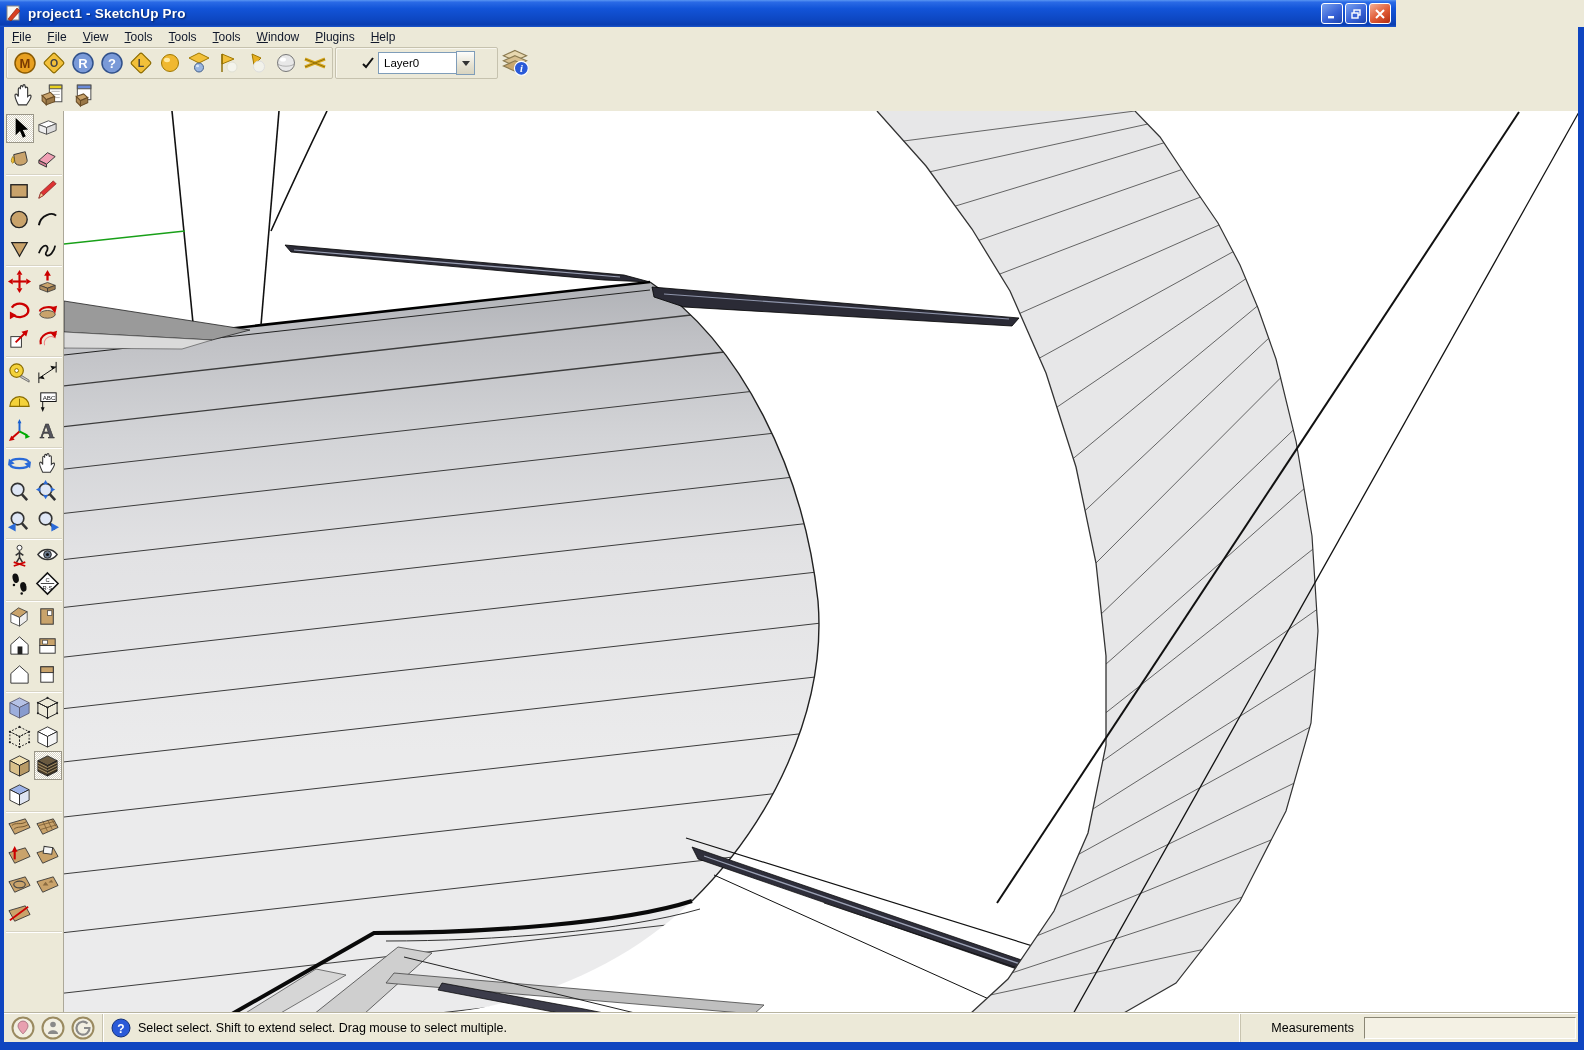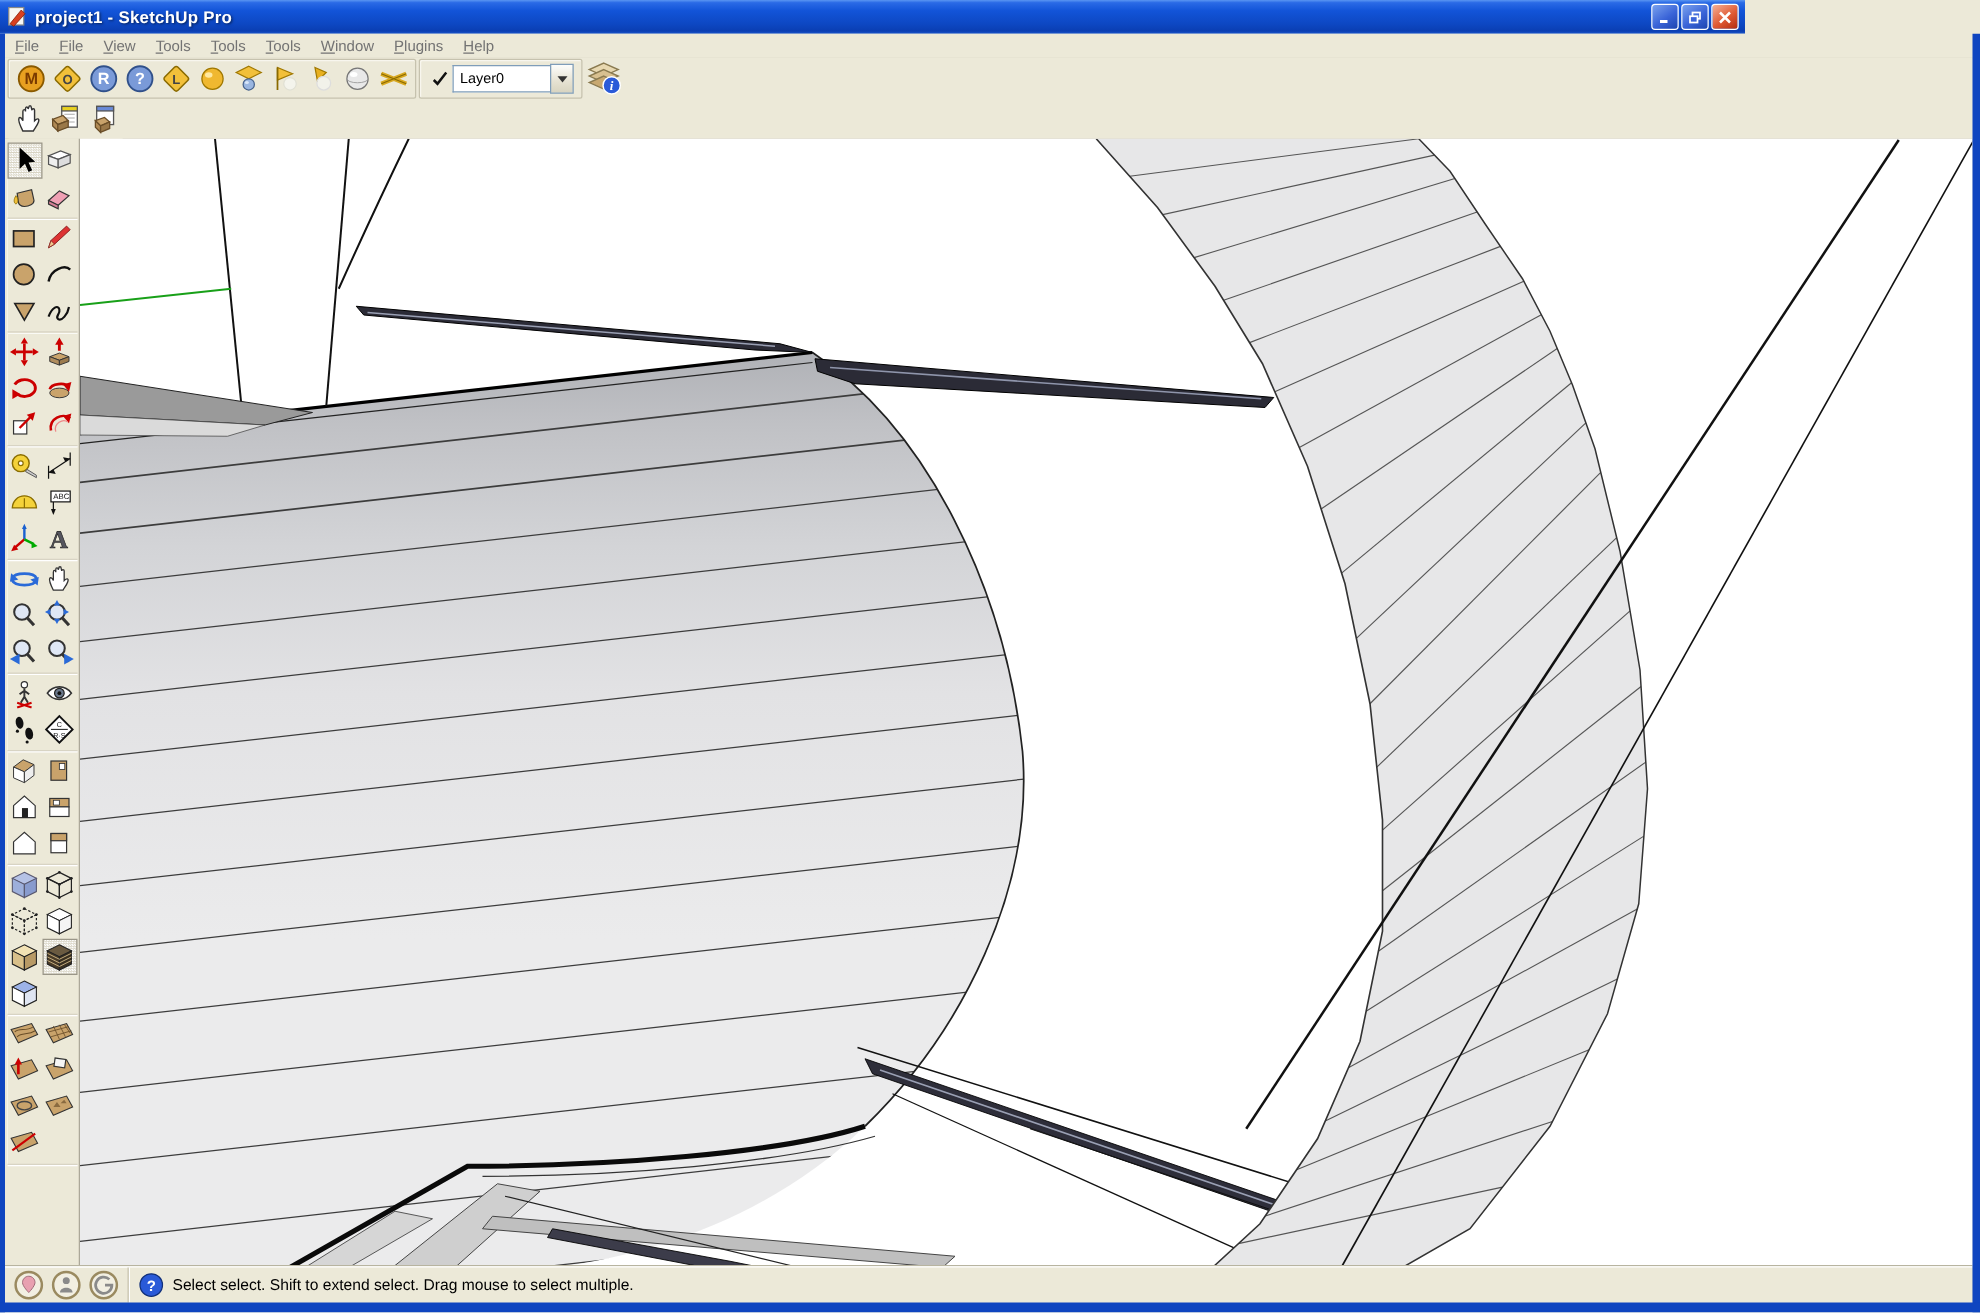--- a/index.html
+++ b/index.html
@@ -12,32 +12,32 @@
   .title-text{font-weight:bold;font-size:13.5px;text-shadow:1px 1px 2px rgba(0,0,0,.55);margin-left:6px;letter-spacing:.2px}
   .winbtns{margin-left:auto;display:flex;gap:2px;padding-right:5px}
   .winbtn{width:22px;height:21px;border-radius:3px;border:1px solid #fff;display:flex;align-items:center;justify-content:center;padding:0;cursor:pointer}
   .winbtn.blue{background:linear-gradient(145deg,#7aa2ee,#3a64d8 55%,#1c44b0)}
   .winbtn.red{background:linear-gradient(145deg,#f4b096,#e05a34 55%,#b22c10)}
   .sideborder{position:absolute;top:27px;width:4px;bottom:0;background:#0f45c0}
   .sideborder.left{left:0}.sideborder.right{right:0;width:6px}
   .bottomborder{position:absolute;left:0;right:0;bottom:0;height:8px;background:#0f45c0}
   
   .menubar{position:absolute;left:4px;top:27px;width:1574px;height:19px;background:#ece9d8;
-    display:flex;align-items:center;font-size:12px;color:#737373;border-bottom:1px solid #d8d4c4}
+    display:flex;align-items:center;font-size:12px;color:#0f172a;border-bottom:1px solid #d8d4c4}
   .menu-item{padding:2px 8px;cursor:default}
   .menu-item::first-letter{text-decoration:underline}
   
   .tbrow{position:absolute;left:4px;width:1574px;background:#ece9d8;display:flex;align-items:center}
   .tbrow1{top:46px;height:34px}
   .tbrow2{top:80px;height:31px;border-bottom:1px solid #aca899}
   .tbgroup{display:flex;align-items:center;height:30px;margin-left:2px;padding:0 3px;
     border:1px solid #c6c2ae;border-radius:2px;background:#ece9d8;box-shadow:inset 1px 1px 0 #f8f6ee}
   .tbbtn{width:29px;height:28px;border:1px solid transparent;background:transparent;display:flex;
     align-items:center;justify-content:center;padding:0;cursor:pointer}
-  .layercombo{display:flex;align-items:center;height:22px;margin:0 3px}
+  .layercombo{display:flex;align-items:center;height:22px;margin:0 19px}
   .layercheck{width:20px;height:20px;display:flex;align-items:center;justify-content:center;cursor:pointer}
   .layerfield{width:72px;height:20px;background:#fff;border:1px solid #7f9db9;border-right:none;
     font-size:11.5px;display:flex;align-items:center;padding-left:5px;color:#000}
   .layerarrow{width:17px;height:22px;background:linear-gradient(180deg,#fdfdfb,#e6e2d2 60%,#d8d4c0);
     border:1px solid #7f9db9;display:flex;align-items:center;justify-content:center;cursor:pointer}
   .arrow-down{width:0;height:0;border-left:4px solid transparent;border-right:4px solid transparent;border-top:5px solid #333}
   
   .leftbar{position:absolute;left:4px;top:111px;width:60px;bottom:36px;background:#ece9d8;
     border-right:1px solid #aca899;display:flex;flex-direction:column;align-items:center;padding-top:2px;box-sizing:border-box}
   .toolgroup{display:flex;flex-direction:column;border-bottom:1px solid #d8d4c4;box-shadow:0 1px 0 #fff;padding:1px 0 2px 0}
@@ -808,17 +808,21 @@
     </div>
   <div class="status-msg">
     <span style="display:flex">
       <svg width="20" height="20" viewBox="0 0 20 20">
         <circle cx="10" cy="10" r="9" fill="#2a5ad8" stroke="#12307a"></circle>
         <text x="10" y="14.5" text-anchor="middle" font-size="12" font-weight="bold" fill="#fff" font-family="Liberation Sans">?</text>
       </svg>
     </span>
     <span>Select select. Shift to extend select. Drag mouse to select multiple.</span>
   </div>
+  <div class="meas">
+    <span class="meas-label">Measurements</span>
+    <div class="meas-box"></div>
+  </div>
 </div>
 
 <div class="sideborder left"></div>
 <div class="sideborder right"></div>
 <div class="bottomborder"></div>
 
 </body></html>

